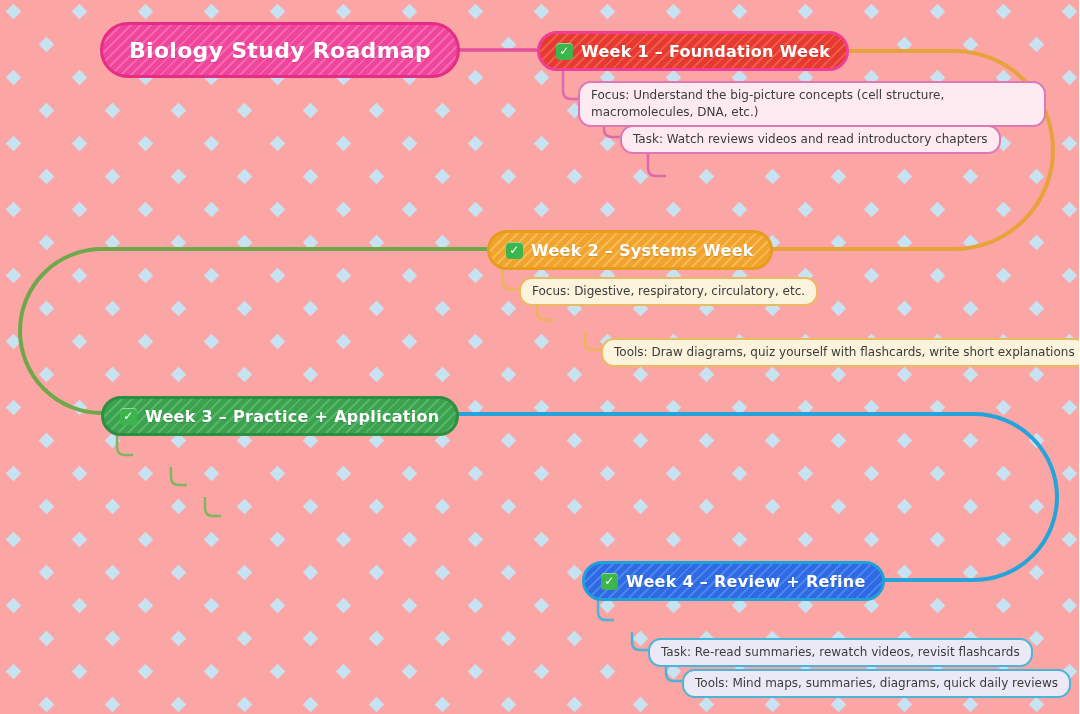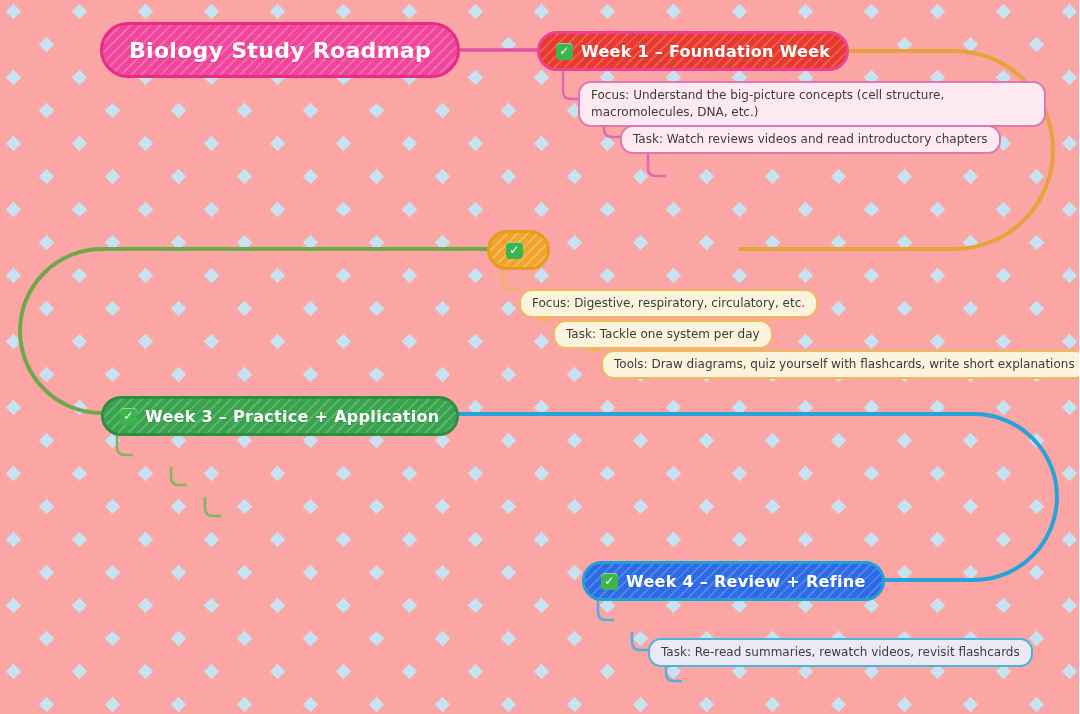--- a/index.html
+++ b/index.html
@@ -17,21 +17,21 @@
   .sub{font-size:12px;color:#3c3c3c;border-style:solid;border-width:2px;border-radius:13px;
        padding:4px 11px;white-space:nowrap;line-height:1.4;background:#fff;}
   .wrap{white-space:normal;}
   
   .title{height:56px;border-radius:28px;padding:0 26px;font-size:22px;border-width:3px;
          background:repeating-linear-gradient(135deg,#ef459b 0 5px,#f768b1 5px 7px);border-color:#e62d86;}
   
   .b1m{background:repeating-linear-gradient(135deg,#e6392f 0 5px,#ef5a4b 5px 7px);border-color:#ee3f94;}
   .b1s{background:#fdeaf0;border-color:#dc79b5;}
   .b2m{background:repeating-linear-gradient(135deg,#f1a32e 0 5px,#f6bb54 5px 7px);border-color:#e89c1e;}
-  .b2s{background:#fcf3dc;border-color:#ecba5e;margin-top:12px;}
+  .b2s{background:#fcf3dc;border-color:#ecba5e;}
   .b3m{background:repeating-linear-gradient(135deg,#3ba24f 0 5px,#57b668 5px 7px);border-color:#2f8f41;}
   .b3s{background:#f1f8ec;border-color:#8cbd70;}
   .b4m{background:repeating-linear-gradient(135deg,#2d6ae3 0 5px,#4c83ec 5px 7px);border-color:#20a0d8;}
   .b4s{background:#f0fafc;border-color:#4ab5d9;}
   .b4lav{background:#ece9f7;}
 </style>
 </head>
 <body>
 
 <div id="canvas">
@@ -433,37 +433,38 @@
   </div>
   <div class="node sub b1s wrap" style="left:578px;top:81px;width:468px;">
     <span>Focus: Understand the big-picture concepts (cell structure, macromolecules, DNA, etc.)</span>
   </div>
   <div class="node sub b1s" style="left:620px;top:125px;">
     <span>Task: Watch reviews videos and read introductory chapters</span>
   </div>
 
   <div class="node main b2m" style="left:487px;top:230px;">
     <span class="badge">✓</span>
+    <span>Week 2 – Systems Week</span>
   </div>
   <div class="node sub b2s" style="left:519px;top:277px;">
     <span>Focus: Digestive, respiratory, circulatory, etc.</span>
-  </div>
-  <div class="node sub b2s" style="left:553px;top:308px;">
-    <span>Task: Tackle one system per day</span>
   </div>
   <div class="node sub b2s" style="left:601px;top:338px;">
     <span>Tools: Draw diagrams, quiz yourself with flashcards, write short explanations</span>
   </div>
 
   <div class="node main b3m" style="left:101px;top:396px;">
     <span class="badge">✓</span>
     <span>Week 3 – Practice + Application</span>
   </div>
 
   <div class="node main b4m" style="left:582px;top:561px;">
     <span class="badge">✓</span>
     <span>Week 4 – Review + Refine</span>
   </div>
   <div class="node sub b4s b4lav" style="left:648px;top:638px;">
     <span>Task: Re-read summaries, rewatch videos, revisit flashcards</span>
   </div>
+  <div class="node sub b4s b4lav" style="left:682px;top:669px;">
+    <span>Tools: Mind maps, summaries, diagrams, quick daily reviews</span>
+  </div>
 
 </div>
 
 </body></html>

